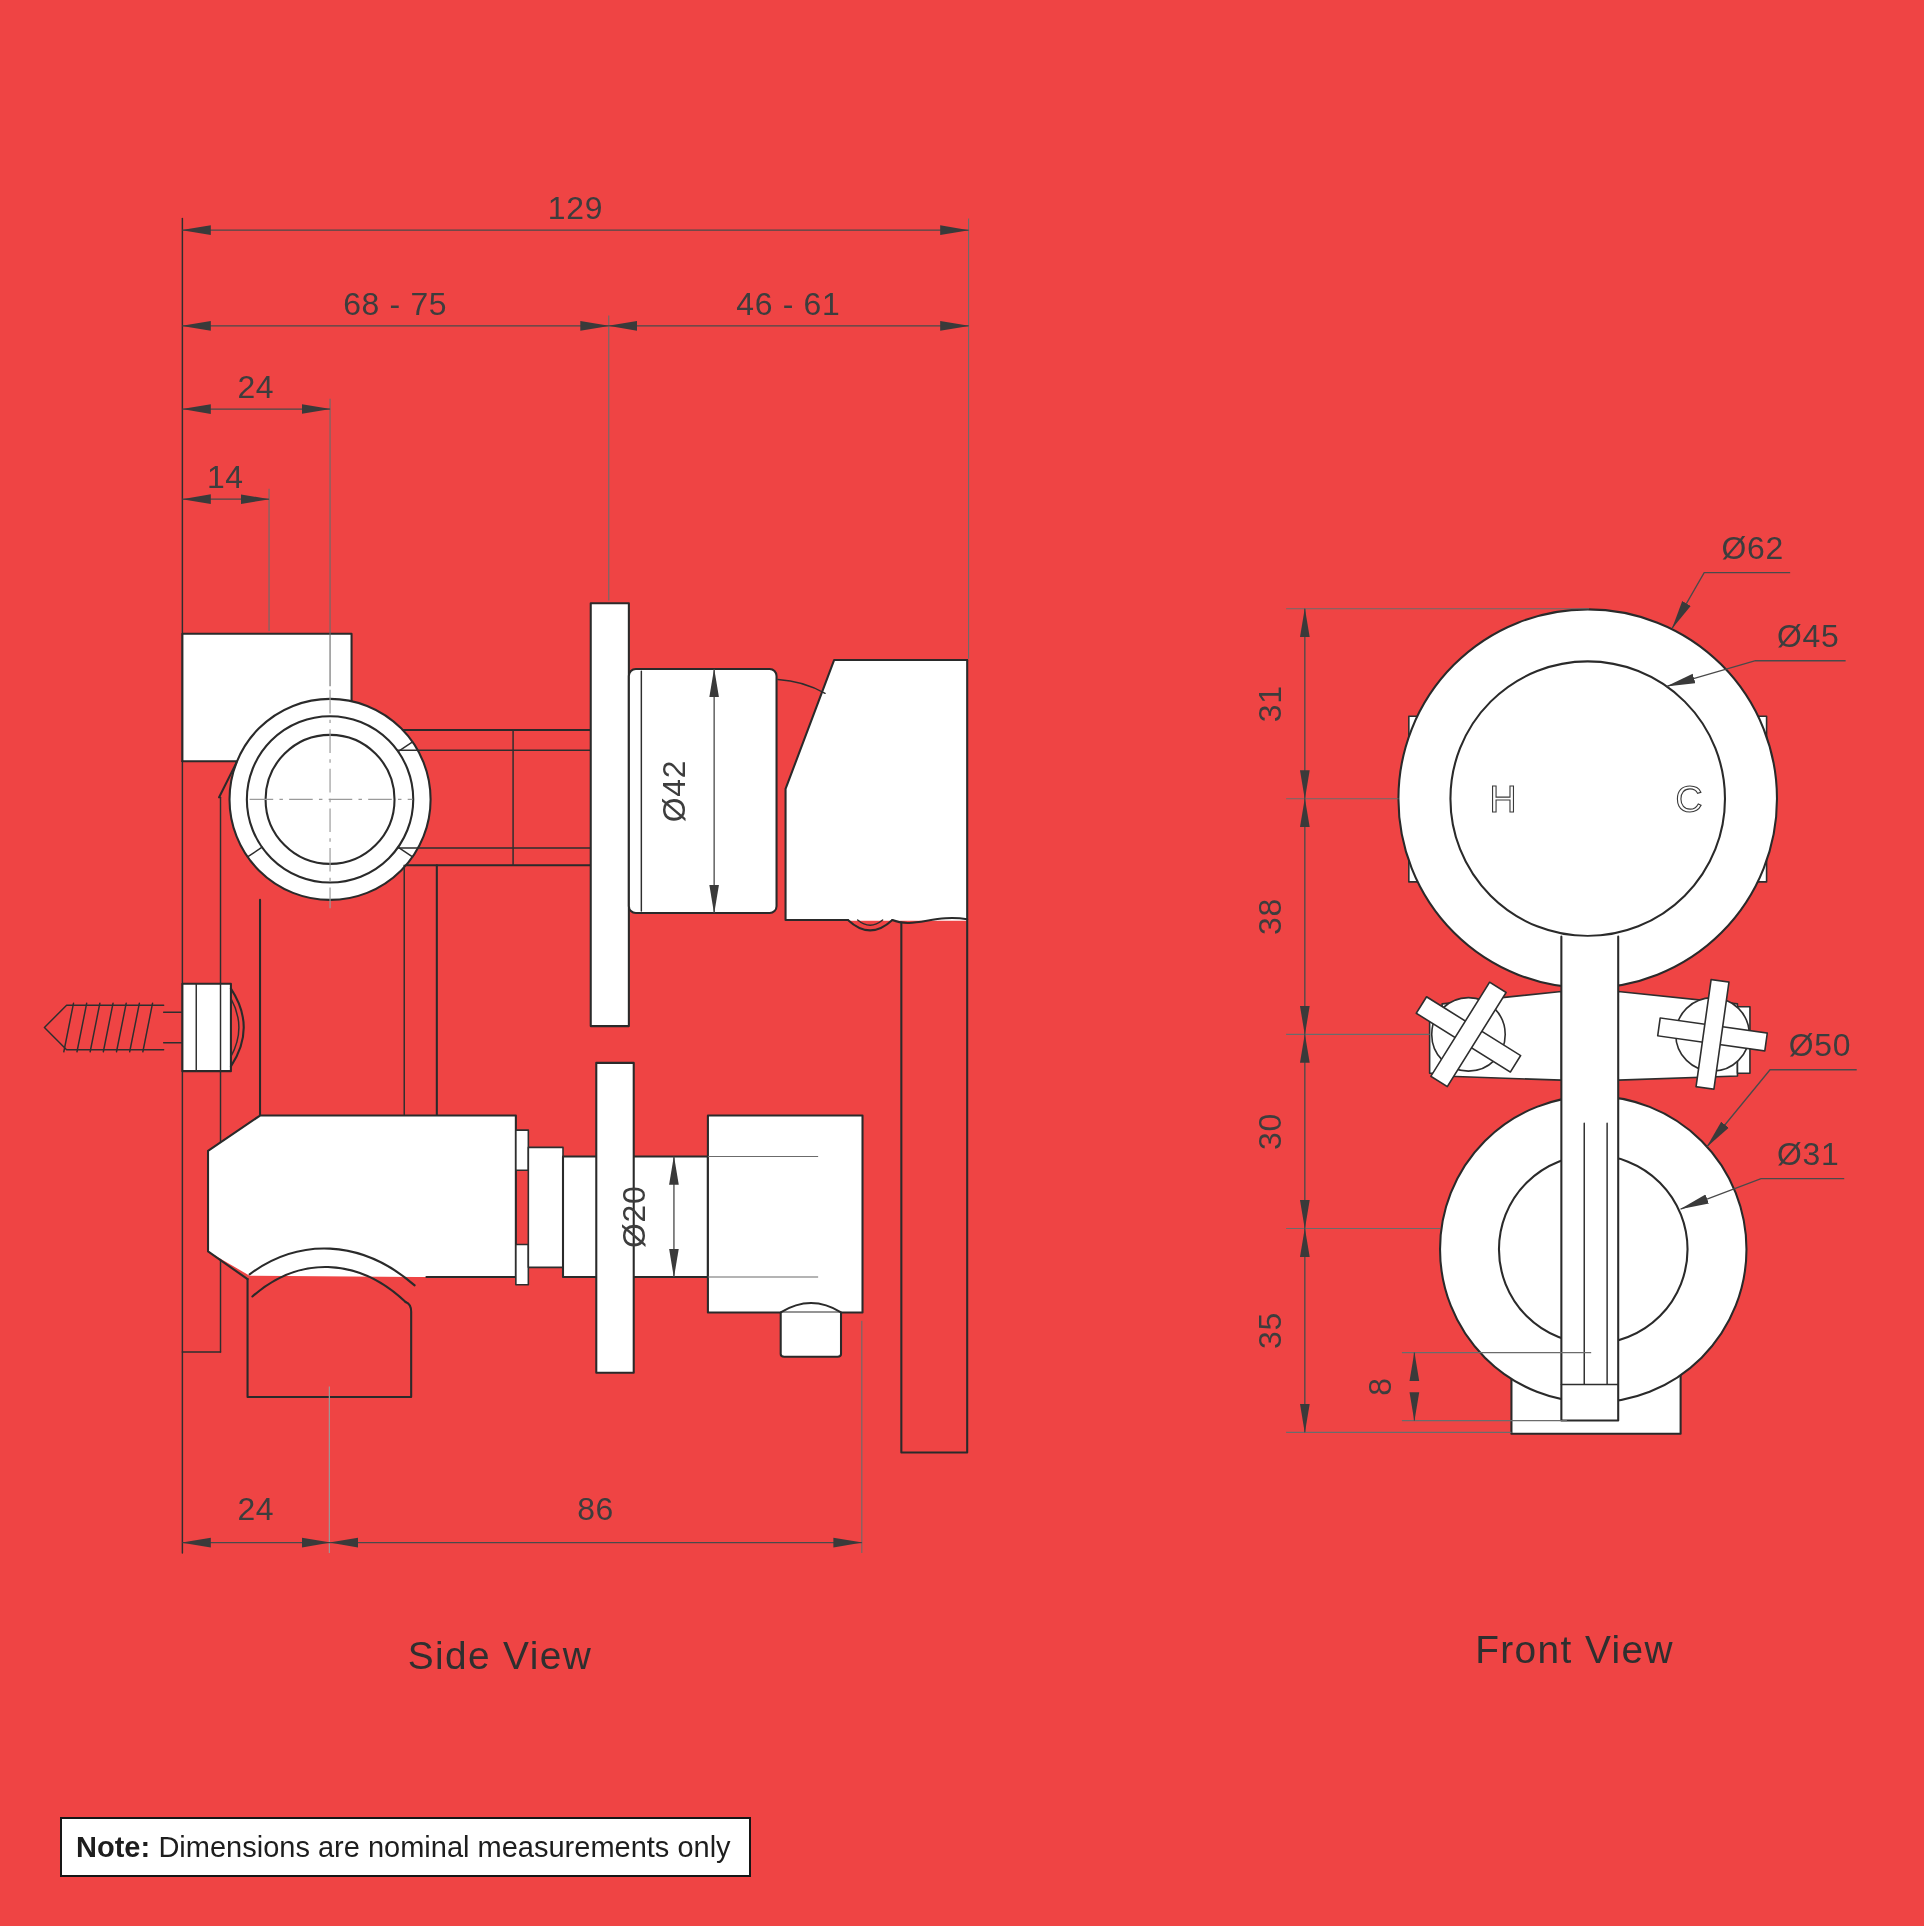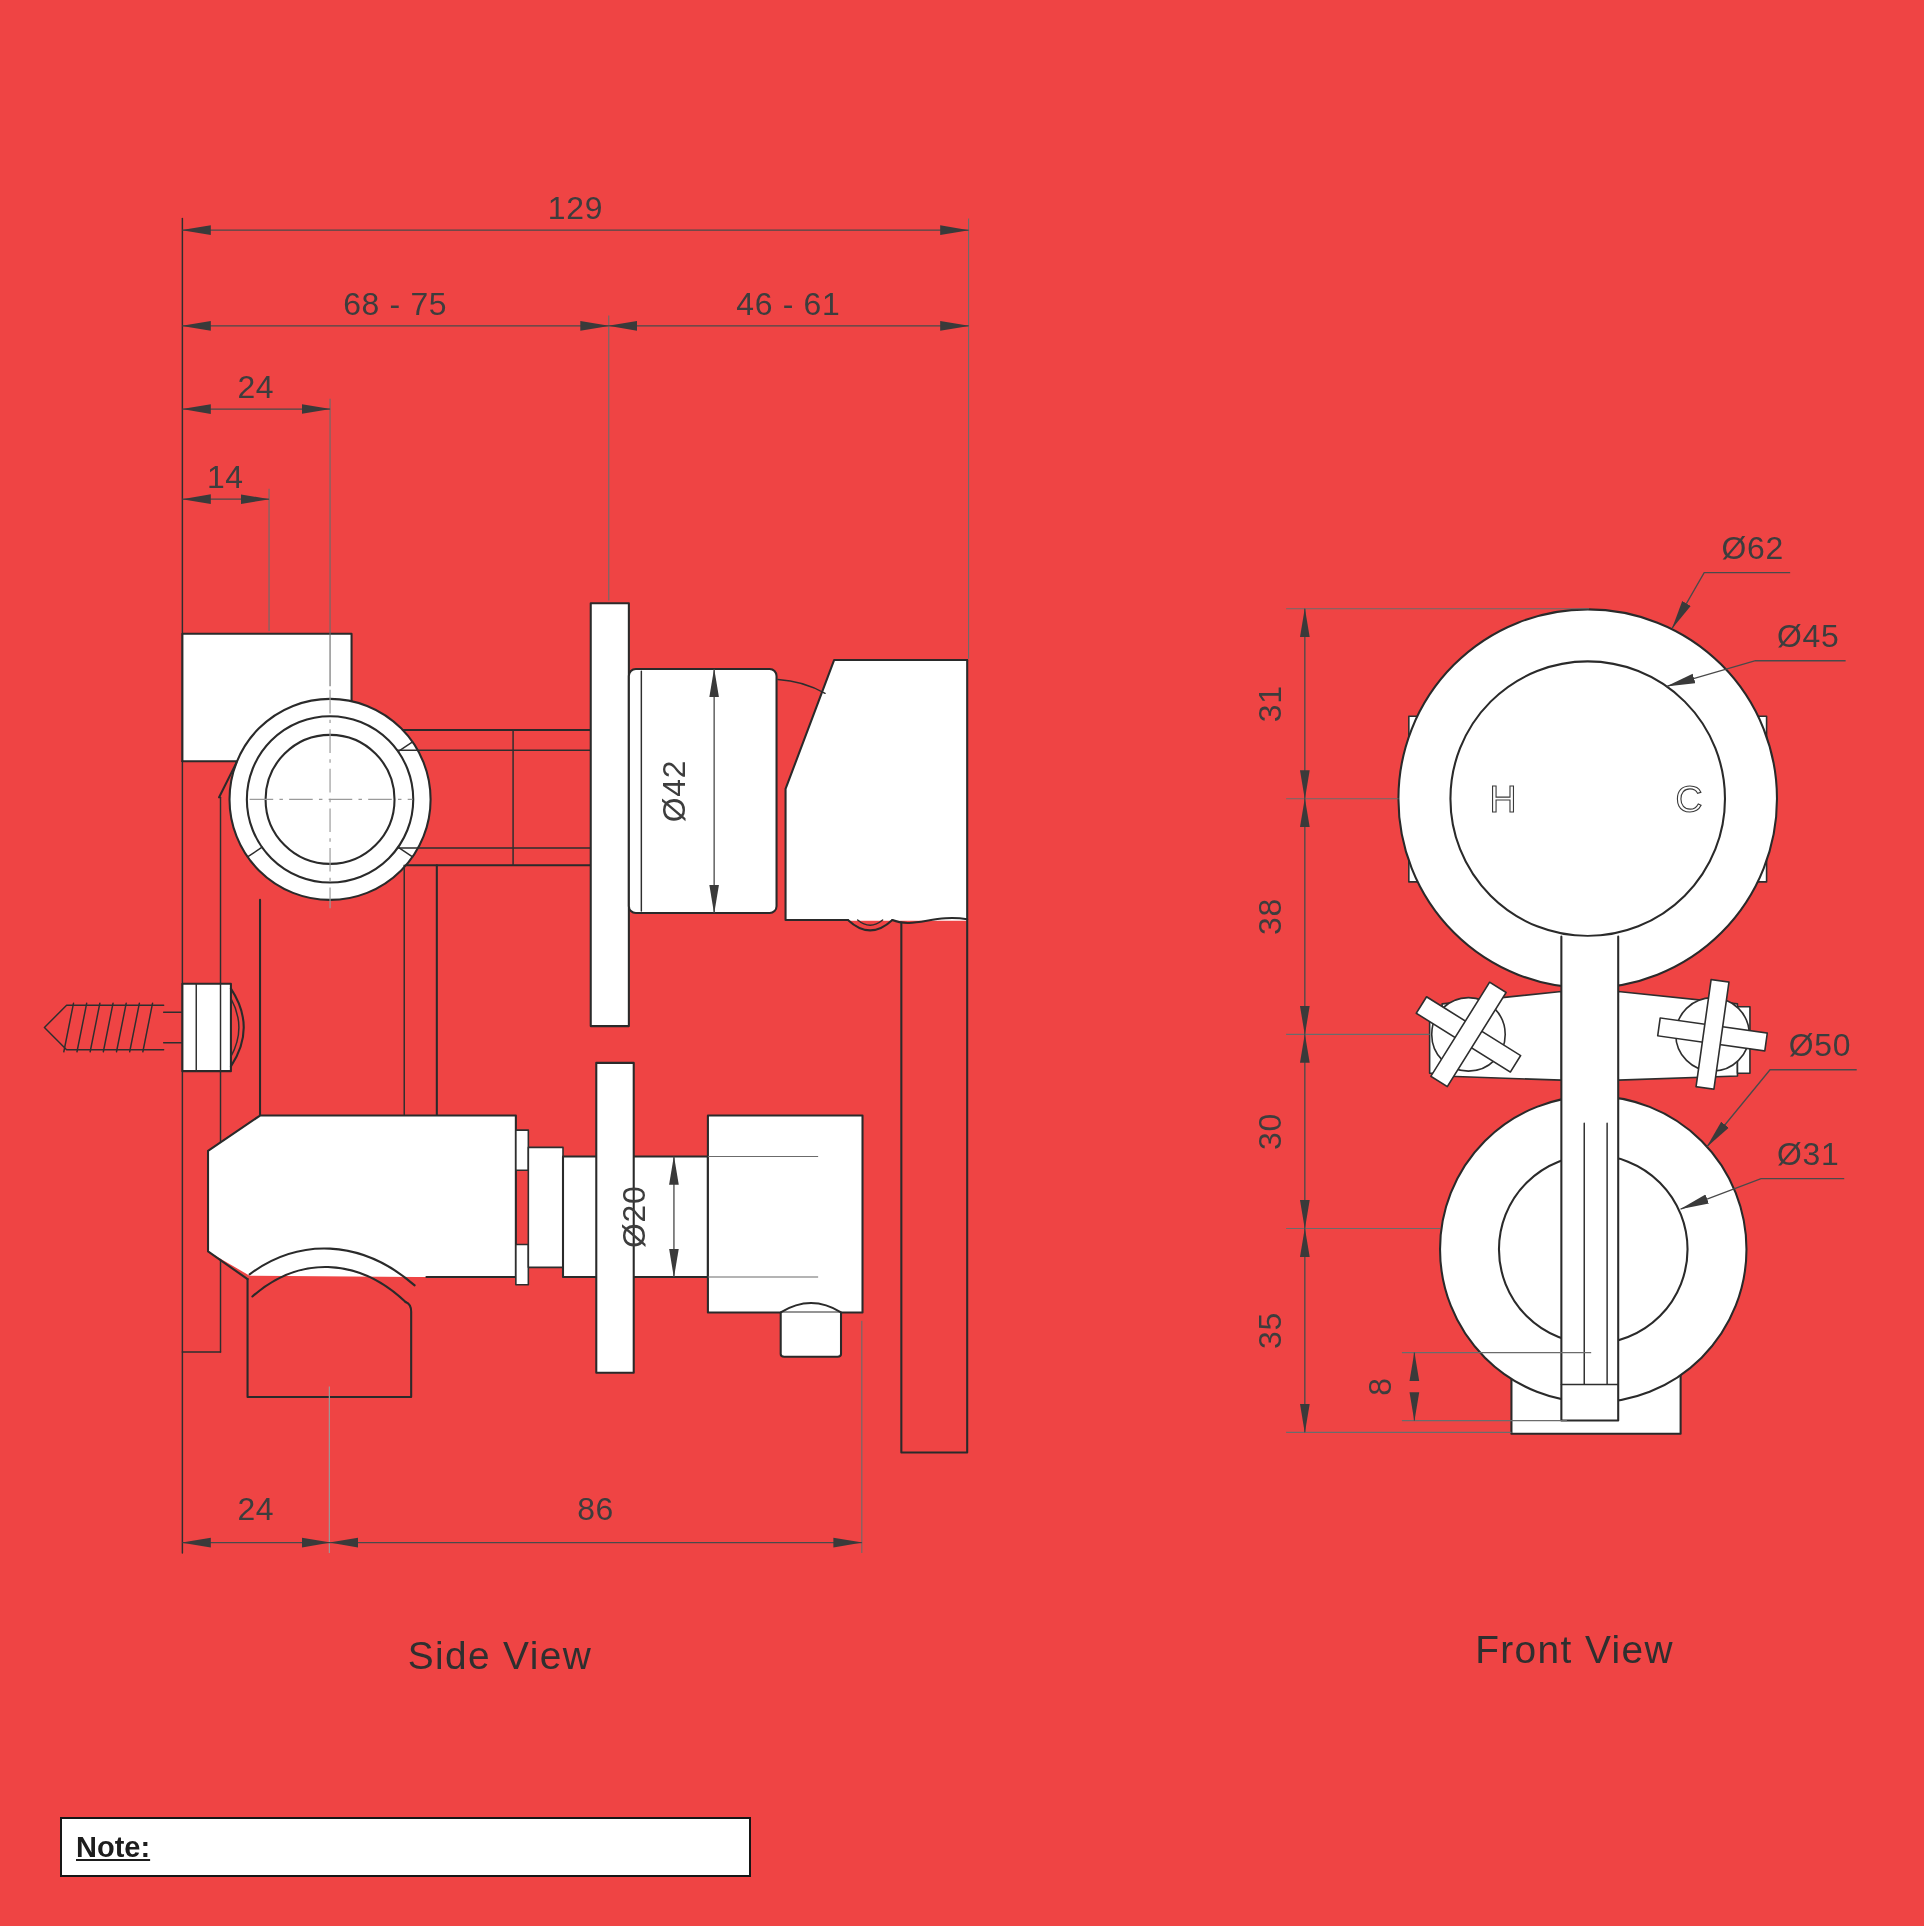--- a/index.html
+++ b/index.html
@@ -13,21 +13,21 @@
   .geo2{stroke:#2e2e2e;stroke-width:2.1;fill:none;stroke-linecap:round;}
   .geow{stroke:#2a2a2a;stroke-width:3;fill:#ffffff;stroke-linejoin:round;}
   .geow2{stroke:#2e2e2e;stroke-width:2.3;fill:#ffffff;stroke-linejoin:round;}
   .fillw{fill:#ffffff;stroke:none;}
   .dim{stroke:#4a4a4a;stroke-width:1.9;fill:none;}
   .ext{stroke:#6b6b6b;stroke-width:1.6;fill:none;}
   .cl{stroke:#9a9a9a;stroke-width:1.7;fill:none;stroke-dasharray:34 9 5 9;}
   .clp{stroke:#9a9a9a;stroke-width:1.7;fill:none;}
   #note-box{position:absolute;left:60px;top:1817px;width:691px;height:60px;border:2.8px solid #161616;
             box-sizing:border-box;display:flex;align-items:center;padding:0 14px;font-size:29px;color:#1d1d1d;
-            white-space:nowrap;background:#fff;text-decoration:underline;}
+            white-space:nowrap;background:#fff;}
   #note-box b{margin-right:8.3px;}
 </style>
 </head>
 <body>
 
 <div id="stage">
 
 <svg width="1924" height="1926" viewBox="0 0 2775 2778">
   <defs>
     <marker id="ah" viewBox="0 -8 42 16" refX="41" refY="0" markerWidth="42" markerHeight="16" markerUnits="userSpaceOnUse" orient="auto-start-reverse">
@@ -214,16 +214,17 @@
       <text class="dimtxt" x="2608" y="1680" text-anchor="middle">Ø31</text>
     </g>
 
     <text class="viewtxt" x="2271" y="2398" text-anchor="middle">Front View</text>
   </g>
 </svg>
 
 
 <div id="note-box">
   <b>Note:</b>
+  <span>Dimensions are nominal measurements only</span>
 </div>
 
 </div>
 
 
 </body></html>

